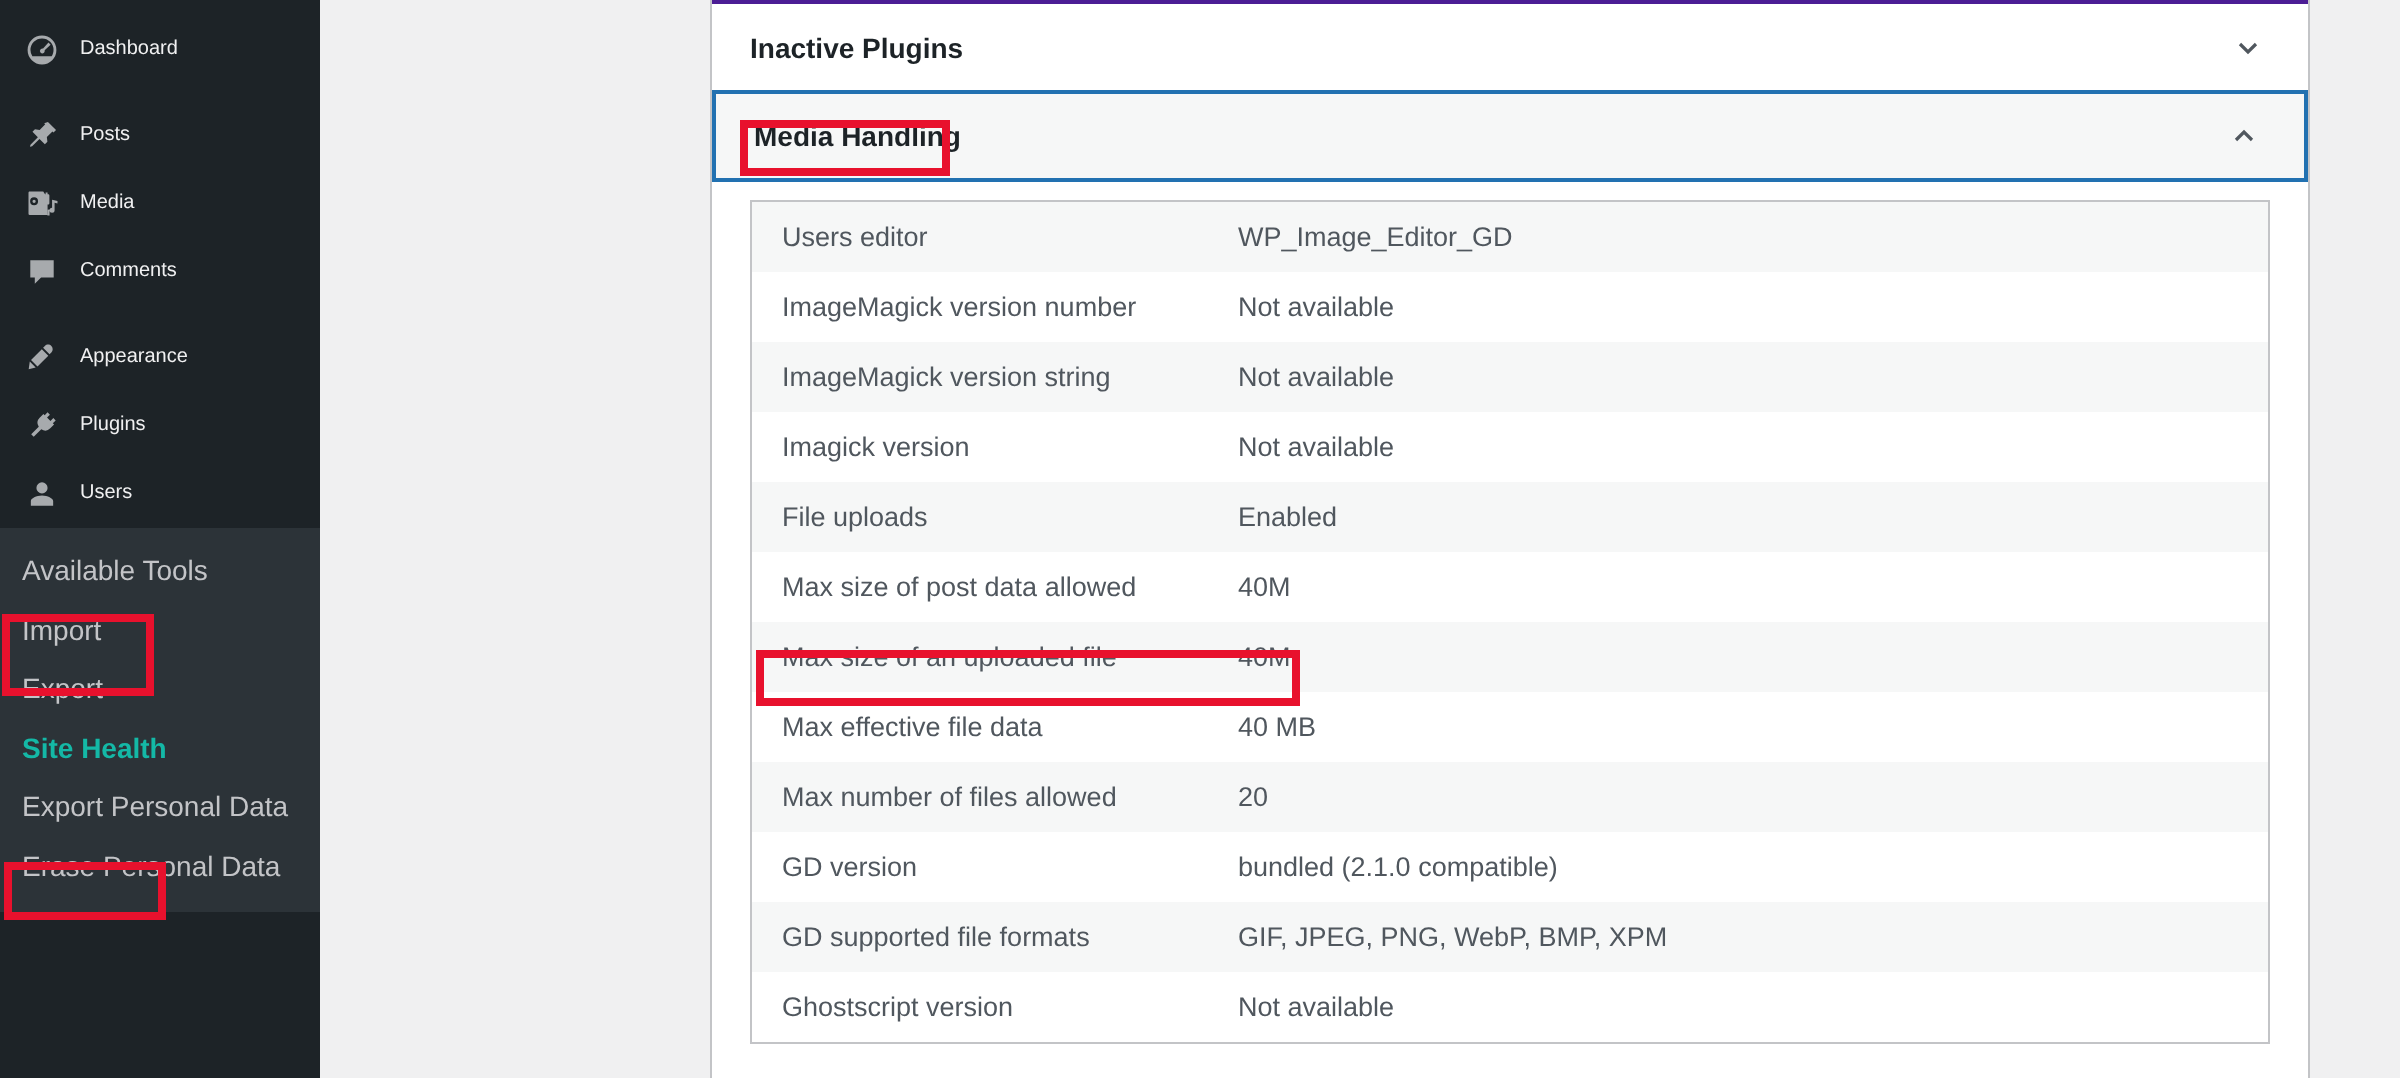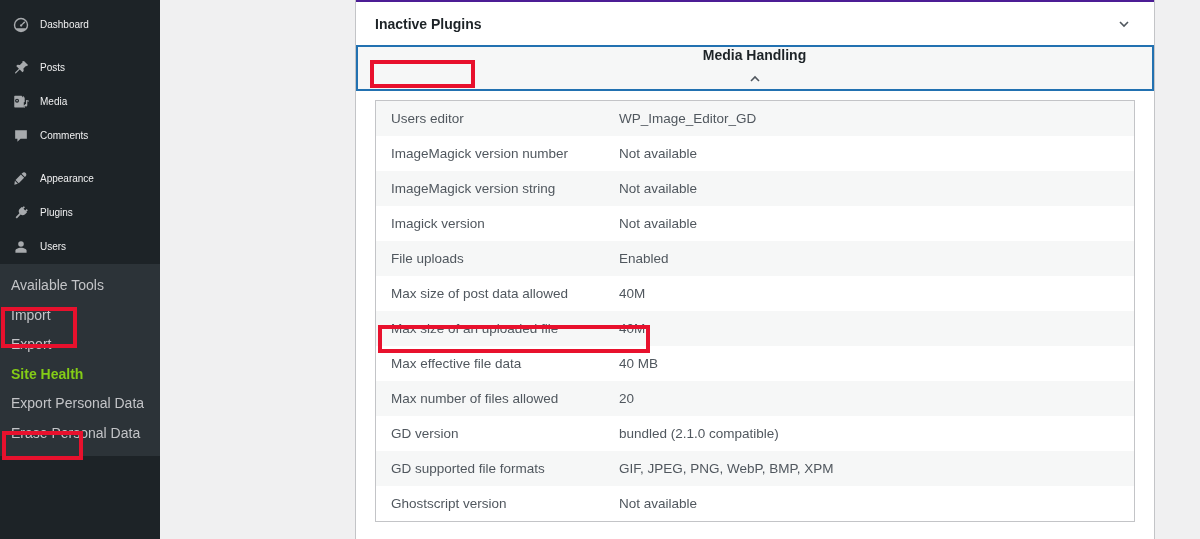--- a/index.html
+++ b/index.html
@@ -84,21 +84,21 @@
     display: block;
     padding: 6px 0 6px 11px;
     font-size: 14px;
     color: #c3c4c7;
     line-height: 1.25;
     white-space: nowrap;
     cursor: pointer;
     position: relative;
   }
   .submenu-item.current-sub {
-    color: #84cc16;
+    color: #14b8a6;
     font-weight: 700;
   }
 
   
   .anno {
     position: absolute;
     border: 4px solid #e8112d;
     pointer-events: none;
     z-index: 40;
   }
@@ -144,21 +144,20 @@
   .acc-header .chev {
     width: 20px; height: 20px;
     display: flex; align-items: center; justify-content: center;
     color: #50575e;
   }
 
   .acc-header.open {
     background: #f6f7f7;
     border: 2px solid #2271b1;
     height: 46px;
-    flex-direction: column;
   }
 
   
   .tbl-wrap {
     margin: 9px 19px 0 19px;
     border: 1px solid #c3c4c7;
     background: #fff;
   }
   table.health-tbl {
     width: 100%;

